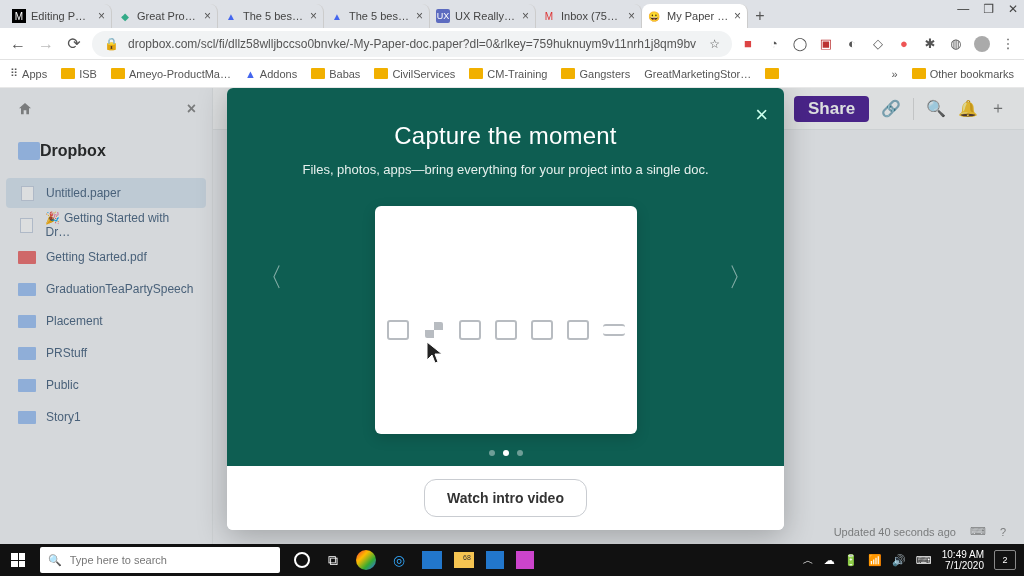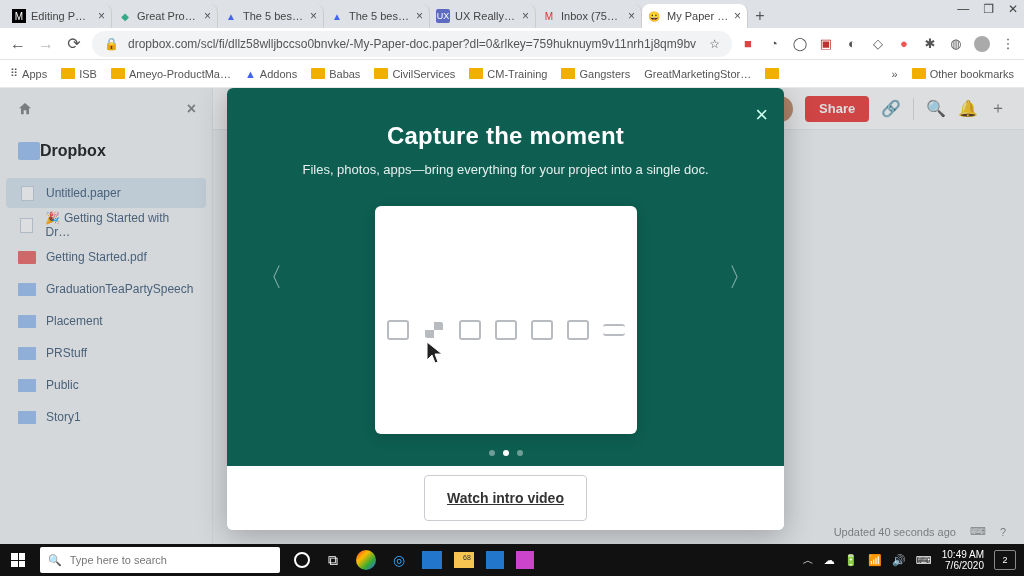--- a/index.html
+++ b/index.html
@@ -42,47 +42,47 @@
   .mini-folder { width:18px; height:13px; background:#a1c5f7; border-radius:1px;}
   .mini-paper { width:13px; height:15px; background:#fff; border:1px solid #c9d2e2; position:relative;}
   .mini-pdf { width:18px; height:13px; background:#f07070; border-radius:1px;}
   
   .main { flex:1; position:relative;}
   .doc-header { height:42px; display:flex; align-items:center; padding:0 18px; gap:10px; background:#fff; border-bottom:1px solid #eceef0;}
   .doc-title { font-size:13px; color:#333; display:flex; align-items:center; gap:6px;}
   .star { color:#aaa; font-size:13px;}
   .doc-header .right { margin-left:auto; display:flex; align-items:center; gap:12px;}
   .avatar { width:26px; height:26px; border-radius:50%; background:#c89070; }
-  .share-btn { height:26px; padding:0 14px; border-radius:4px; background:#ef4444; color:#fff; font-size:13px; font-weight:600; display:flex; align-items:center; border:none;}
+  .share-btn { height:26px; padding:0 14px; border-radius:4px; background:#4c1d95; color:#fff; font-size:17px; font-weight:600; display:flex; align-items:center; border:none;}
   .hicon { color:#777; font-size:16px;}
   .vdiv { width:1px; height:22px; background:#e0e0e0;}
   .doc-footer { position:absolute; bottom:6px; right:18px; font-size:11px; color:#888; display:flex; align-items:center; gap:14px;}
   
   .backdrop { position:absolute; inset:0; background:rgba(60,70,80,0.18); }
   
   .modal { position:absolute; left:227px; top:0px; width:557px; background:#fff; border-radius:6px; box-shadow:0 6px 30px rgba(0,0,0,0.25); overflow:hidden;}
   .modal-top { background:#0e5e52;  height:378px; position:relative; color:#fff; text-align:center; padding-top:34px;}
-  .modal-top h1 { font-size:24px; font-weight:700; letter-spacing:0.2px;}
+  .modal-top h1 { font-size:24px; font-weight:400; letter-spacing:0.2px;}
   .modal-top p { font-size:13px; margin-top:12px; color:#e6f0ed;}
   .close-x { position:absolute; top:14px; right:16px; font-size:22px; color:#cfe; }
   .chev { position:absolute; top:50%; transform:translateY(-50%); font-size:26px; color:rgba(255,255,255,0.5);}
   .chev.left { left:30px;}
   .chev.right { right:30px;}
   .slide { position:absolute; left:50%; transform:translateX(-50%); top:118px; width:262px; height:228px; background:#fff; border-radius:6px; box-shadow:0 4px 14px rgba(0,0,0,0.15);}
   .slide-row { position:absolute; left:0; right:0; top:114px; display:flex; justify-content:center; gap:14px;}
   .slide-row span { width:22px; height:20px; border:2px solid #b8bcc1; border-radius:3px; display:inline-block;}
   .slide-row span.dbx { border:none; position:relative;}
   .slide-row span.dbx::before { content:""; position:absolute; inset:2px; background:
     conic-gradient(#b8bcc1 0 25%, transparent 0 50%, #b8bcc1 0 75%, transparent 0); border-radius:2px; }
   .cursor { position:absolute; left:50px; top:134px; }
   .dots { position:absolute; bottom:10px; left:50%; transform:translateX(-50%); display:flex; gap:8px;}
   .dots span { width:6px; height:6px; border-radius:50%; background:rgba(255,255,255,0.4);}
   .dots span.active { background:#fff;}
   .modal-bottom { height:64px; display:flex; align-items:center; justify-content:center; gap:12px; background:#fff;}
-  .btn { height:46px; padding:0 22px; border-radius:4px; font-size:14px; font-weight:600; display:flex; align-items:center; border:1px solid transparent; cursor:pointer;text-decoration:underline;}
+  .btn { height:38px; padding:0 22px; border-radius:12px; font-size:14px; font-weight:600; display:flex; align-items:center; border:1px solid transparent; cursor:pointer;}
   .btn.secondary { background:#fff; border-color:#c9ccd1; color:#333;}
   .btn.primary { background:#0070e0; color:#fff;}
   
   .taskbar { height:32px; background:#111; display:flex; align-items:center; color:#fff; font-size:11px; }
   .win-start { width:36px; height:32px; display:flex; align-items:center; justify-content:center;}
   .win-logo { width:14px; height:14px; display:grid; grid-template-columns:1fr 1fr; grid-template-rows:1fr 1fr; gap:1px;}
   .win-logo span { background:#fff;}
   .search-box { width:240px; height:26px; background:#fff; border-radius:2px; margin-left:4px; display:flex; align-items:center; gap:8px; padding:0 8px; color:#777;}
   .tb-icons { display:flex; align-items:center; gap:12px; margin-left:14px;}
   .tb-icons span { width:22px; height:22px; display:flex; align-items:center; justify-content:center; font-size:14px;}
@@ -362,20 +362,20 @@
     </div>
     <div class="tb-right">
       <span>︿</span>
       <span>☁</span>
       <span>🔋</span>
       <span>📶</span>
       <span>🔊</span>
       <span>⌨</span>
       <div class="tb-time">
         <div>10:49 AM</div>
-        <div>7/6/2020</div>
+        <div>7/1/2020</div>
       </div>
       <div class="notif">
           <span>2</span>
         </div>
     </div>
   </div>
 </div>
 
 </body></html>

